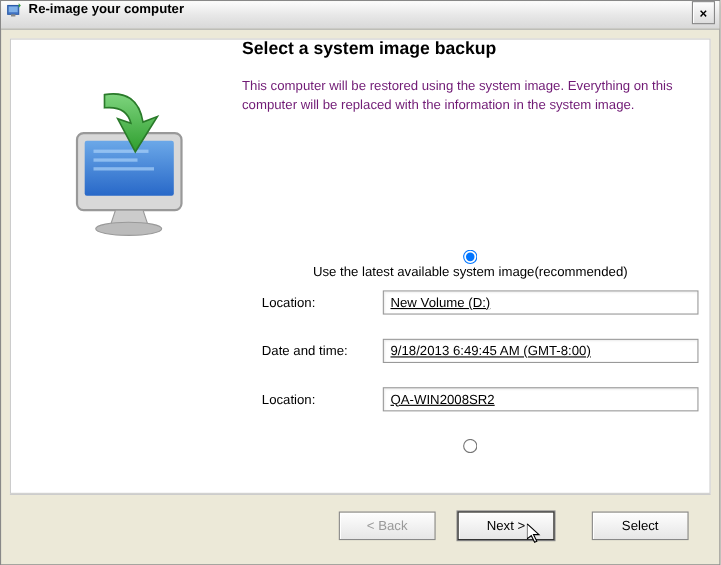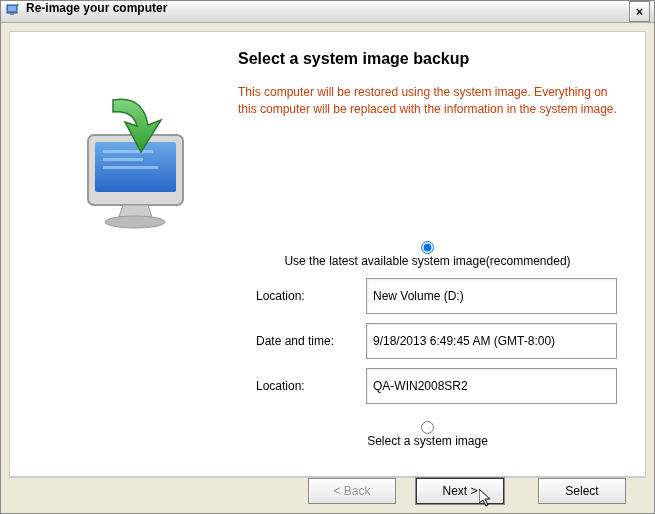--- a/index.html
+++ b/index.html
@@ -54,21 +54,20 @@
       font-weight: bold;
       cursor: pointer;
       box-shadow: inset 1px 1px 0 #fff;
     }
     .content {
       flex: 1;
       display: flex;
       background: #fff;
       margin: 8px 8px 0 8px;
       border: 1px solid #ccc;
-      padding: 18px;
     }
     .left-col {
       width: 200px;
       padding-top: 30px;
       display: flex;
       justify-content: center;
       align-items: flex-start;
     }
     .right-col {
       flex: 1;
@@ -76,21 +75,21 @@
       padding-right: 10px;
     }
     .heading {
       font-size: 16px;
       font-weight: bold;
       color: #000;
       margin-bottom: 16px;
     }
     .description {
       font-size: 12px;
-      color: #c2410c;
+      color: #701a75;
       line-height: 1.4;
       margin-bottom: 120px;
     }
     .radio-row {
       display: flex;
       align-items: center;
       margin-bottom: 10px;
       flex-direction: column;
     }
     .radio-row input[type="radio"] {
@@ -100,36 +99,37 @@
       font-size: 12px;
     }
     .form-grid {
       margin-left: 18px;
       margin-top: 8px;
       margin-bottom: 14px;
     }
     .form-row {
       display: flex;
       align-items: center;
-      margin-bottom: 9px;
+      margin-bottom: 22px;
     }
     .form-label {
       width: 110px;
       font-size: 12px;
     }
     .form-field {
       flex: 1;
-      height: 36px;
+      height: 22px;
       border: 1px solid #999;
       padding: 2px 6px;
       font-size: 12px;
       background: #fff;
       display: flex;
       align-items: center;
       box-shadow: inset 1px 1px 2px rgba(0,0,0,0.08);
+      text-decoration: underline;
     }
     .button-bar {
       height: 56px;
       display: flex;
       justify-content: flex-end;
       align-items: center;
       padding: 0 20px;
       gap: 20px;
       background: #ece9d8;
       border-top: 1px solid #ccc;
@@ -225,21 +225,20 @@
           <div class="form-field">9/18/2013 6:49:45 AM (GMT-8:00)</div>
         </div>
         <div class="form-row">
           <div class="form-label">Location:</div>
           <div class="form-field">QA-WIN2008SR2</div>
         </div>
       </div>
 
       <div class="radio-row">
         <input type="radio" name="imgopt" style="">
-        <span class="radio-label">Select a system image</span>
       </div>
     </div>
   </div>
 
   <div class="button-bar">
     <button class="btn" disabled="">&lt; Back</button>
     <button class="btn default" style="position:relative;">Next &gt;
       <svg class="cursor" width="18" height="18" viewBox="0 0 18 18" style="left:62px; top:10px;">
         <path d="M0 0 L0 14 L4 11 L7 17 L9 16 L6 10 L11 10 Z" fill="#fff" stroke="#000" stroke-width="1"></path>
       </svg>

